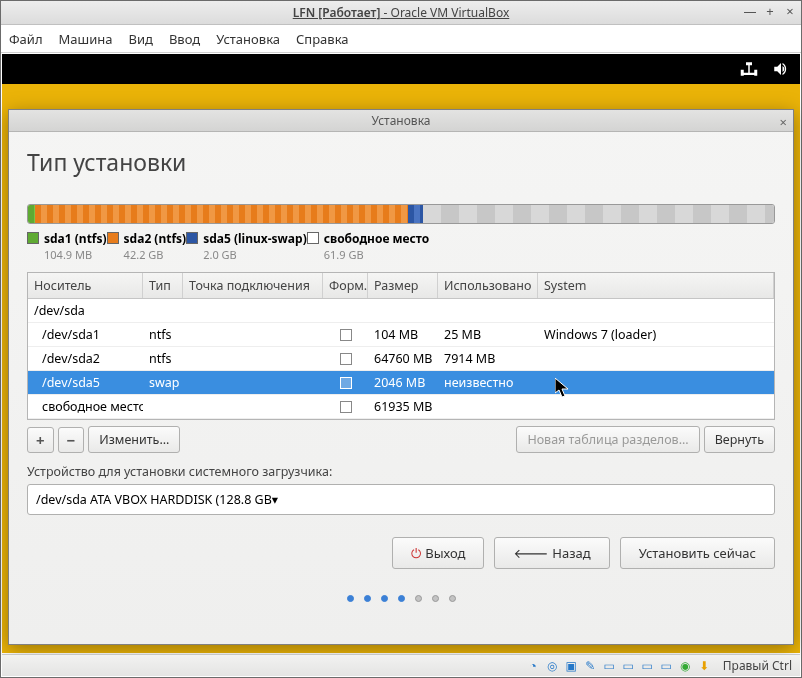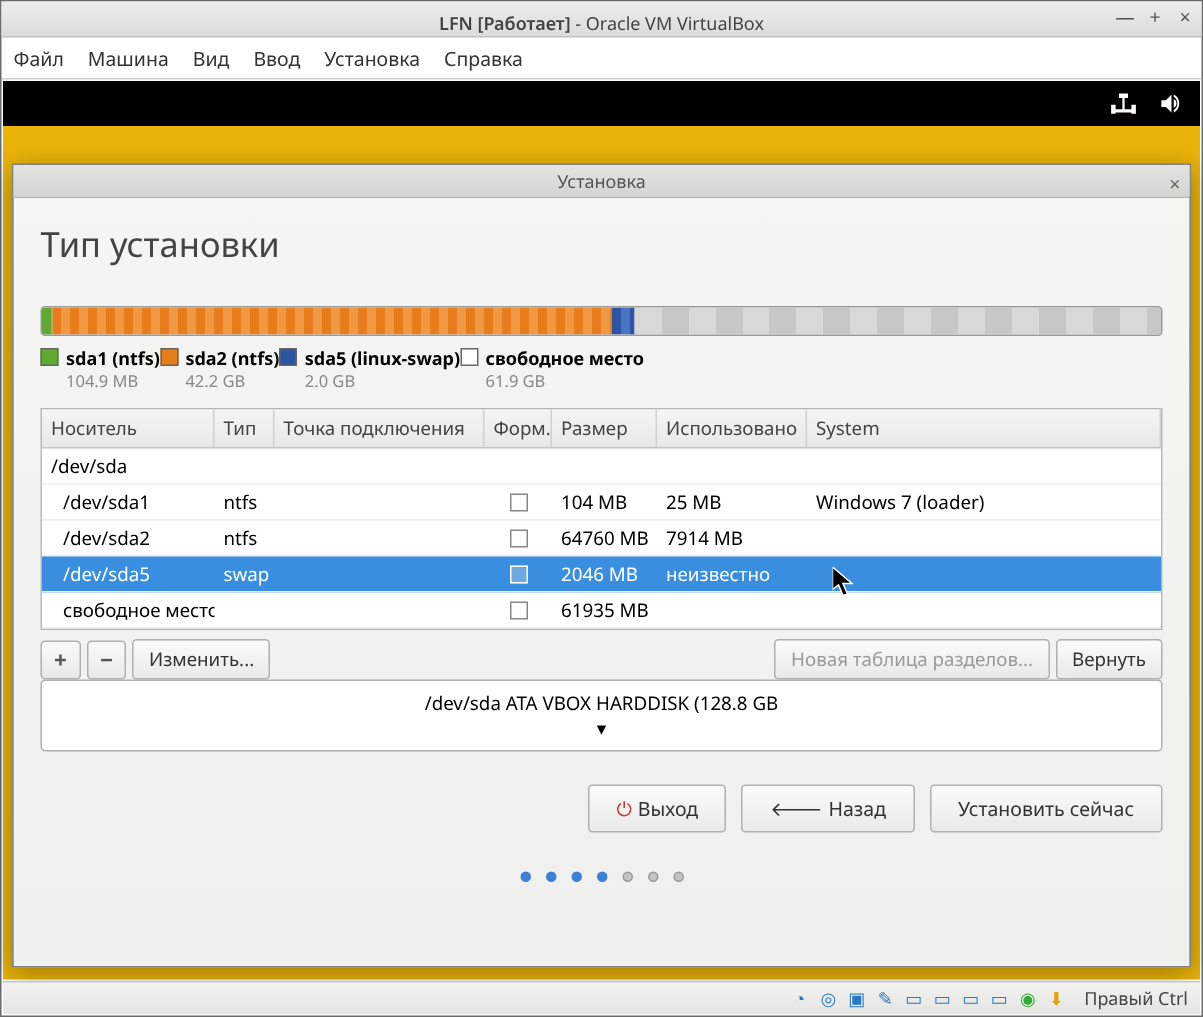--- a/index.html
+++ b/index.html
@@ -1,20 +1,20 @@
 <!DOCTYPE html>
 <html><head>
 <meta charset="utf-8">
 <style>
 * { box-sizing: border-box; margin: 0; padding: 0; font-family: "Noto Sans", "Segoe UI", Arial, sans-serif; }
 body { background: #d7d7d7; width: 802px; height: 678px; overflow: hidden; position: relative; }
 
 
 .vb-window { position: absolute; inset: 0; background: #fff; border: 1px solid #6b6b6b; }
-.vb-titlebar { height: 24px; background: linear-gradient(#ededed,#dcdcdc); display: flex; align-items: flex-end; justify-content: center; position: relative; font-size: 12px; color: #444; border-bottom: 1px solid #c0c0c0; }
+.vb-titlebar { height: 24px; background: linear-gradient(#ededed,#dcdcdc); display: flex; align-items: center; justify-content: center; position: relative; font-size: 12px; color: #444; border-bottom: 1px solid #c0c0c0; text-decoration: underline; }
 .vb-titlebar b { font-weight: 600; }
 .vb-winicons { position: absolute; right: 4px; top: 3px; display: flex; gap: 6px; }
 .vb-winicons span { width: 14px; height: 14px; display: inline-flex; align-items: center; justify-content: center; font-size: 13px; color: #555; cursor: default; }
 .vb-menubar { height: 28px; display: flex; align-items: center; padding: 0 8px; gap: 16px; font-size: 13px; color: #333; border-bottom: 1px solid #d0d0d0; }
 .vb-menubar span { cursor: default; }
 
 
 .guest { position: absolute; left: 1px; right: 1px; top: 53px; bottom: 24px; background: #eab308; }
 .guest-top { height: 30px; background: #000; display: flex; justify-content: flex-end; align-items: center; padding-right: 10px; gap: 14px; color: #fff; }
 .guest-top svg { fill: #fff; }
@@ -57,21 +57,21 @@
 .chk { width: 12px; height: 12px; border: 1px solid #888; background: #fff; }
 .tbl-row.sel .chk { background: #6fa9e4; }
 
 .tbl-toolbar { display: flex; gap: 4px; margin-top: 6px; align-items: center; }
 .btn { background: linear-gradient(#fbfbfb,#e9e9e8); border: 1px solid #b0b0af; border-radius: 3px; padding: 4px 10px; font-size: 12.5px; color: #333; cursor: default; display: inline-flex; align-items: center; gap: 4px; }
 .btn.sq { padding: 2px 8px; font-size: 15px; font-weight: bold; color: #555; }
 .btn.dis { color: #9a9a99; }
 .spacer { flex: 1; }
 
 .boot-lbl { font-size: 12.5px; color: #444; margin-top: 10px; margin-bottom: 4px; }
-.combo { border: 1px solid #b0b0af; border-radius: 3px; background: #fff; padding: 6px 8px; font-size: 12.5px; display: flex; justify-content: flex-start; align-items: center; flex-direction: column; }
+.combo { border: 1px solid #b0b0af; border-radius: 3px; background: #fff; padding: 6px 8px; font-size: 12.5px; display: flex; justify-content: flex-start; align-items: center; }
 
 .footer-btns { display: flex; justify-content: flex-end; gap: 10px; margin-top: 22px; }
 .footer-btns .btn { padding: 6px 18px; font-size: 13px; }
 
 .dots { display: flex; justify-content: center; gap: 10px; margin-top: 26px; }
 .dot { width: 7px; height: 7px; border-radius: 50%; background: #c3c3c3; border: 1px solid #999; }
 .dot.on { background: #3b80d6; border-color: #3b80d6; }
 
 
 .vb-status { position: absolute; left: 1px; right: 1px; bottom: 1px; height: 22px; background: linear-gradient(#f2f2f1,#e4e4e3); border-top: 1px solid #c6c6c5; display: flex; align-items: center; justify-content: flex-end; padding: 0 8px; gap: 4px; font-size: 12px; color: #444; }
@@ -213,20 +213,21 @@
 
         <div class="tbl-toolbar">
           <span class="btn sq">+</span>
           <span class="btn sq">−</span>
           <span class="btn">Изменить...</span>
           <span class="spacer"></span>
           <span class="btn dis">Новая таблица разделов...</span>
           <span class="btn">Вернуть</span>
         </div>
 
+        <div class="boot-lbl">Устройство для установки системного загрузчика:</div>
         <div class="combo">
           <span>/dev/sda   ATA VBOX HARDDISK (128.8 GB</span>
           <span>▾</span>
         </div>
 
         <div class="footer-btns">
           <span class="btn">
               <span style="color:#c33">⏻</span>
               <span>Выход</span>
             </span>

